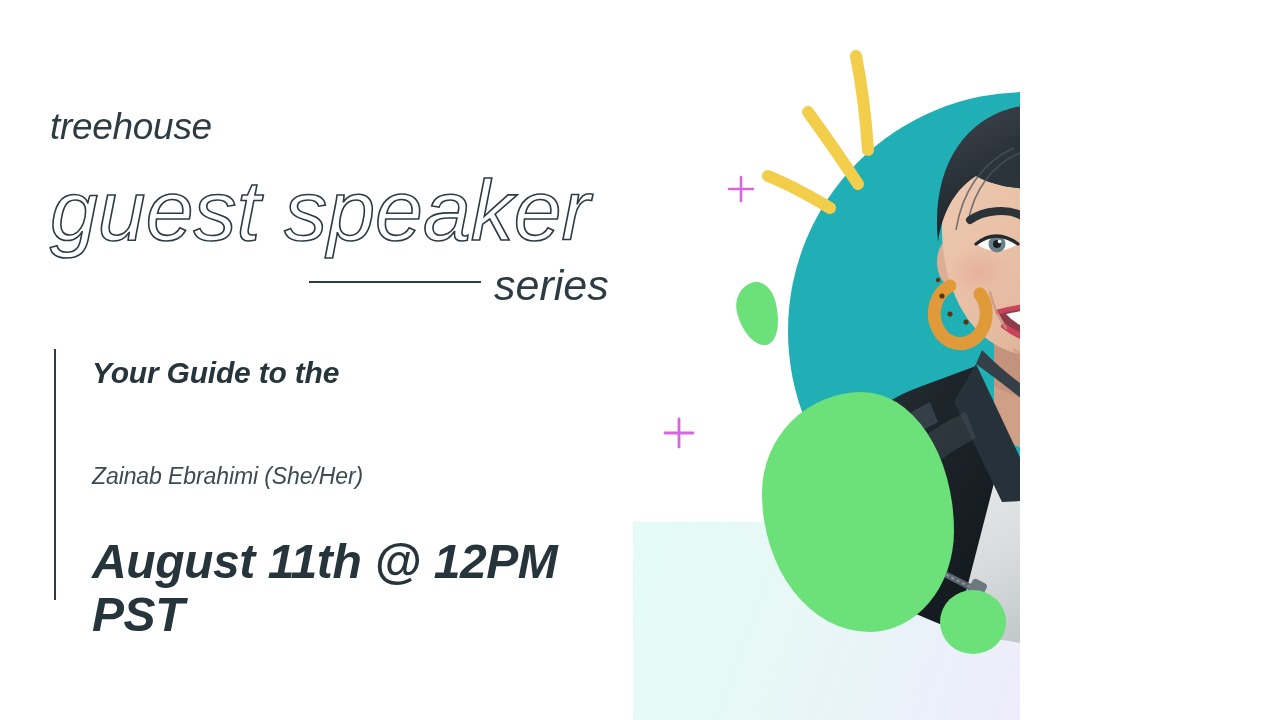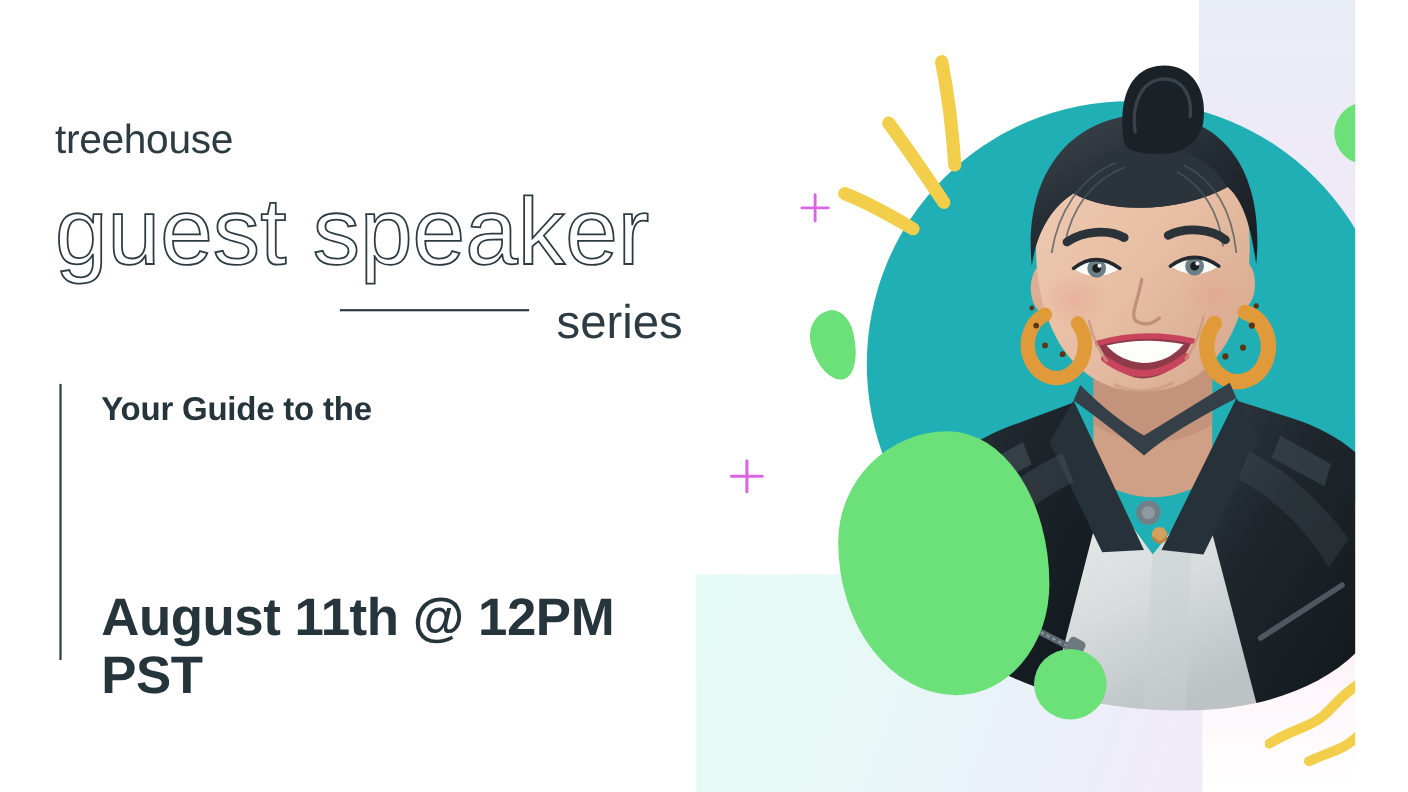--- a/index.html
+++ b/index.html
@@ -6,24 +6,25 @@
   html, body {
     margin: 0;
     padding: 0;
     background: #ffffff;
   }
   body {
     font-family: "Liberation Sans", sans-serif;
   }
   #stage {
     position: relative;
-    width: 1232px;
+    width: 1020px;
     height: 720px;
     overflow: hidden;
     background: #ffffff;
+    font-style: italic;
   }
 
   
   .panel-right {
     position: absolute;
     left: 1090px;
     top: 0;
     width: 190px;
     height: 720px;
     background: linear-gradient(180deg,
@@ -159,27 +160,26 @@
     position: absolute;
     left: 309px;
     top: 281px;
     width: 172px;
     height: 2px;
     background: #2d3b42;
   }
   .series-word {
     position: absolute;
     left: 494px;
-    top: 272px;
+    top: 264px;
     font-size: 43px;
     font-weight: 400;
     letter-spacing: 0px;
     color: #2d3b42;
     line-height: 1;
-    margin-left: 12px;
   }
 
   .rule-vertical {
     position: absolute;
     left: 54px;
     top: 349px;
     width: 2px;
     height: 251px;
     background: #2d3b42;
   }
@@ -410,17 +410,18 @@
   <div class="series-rule"></div>
   <div class="series-word">series</div>
 
   <div class="rule-vertical"></div>
 
   <div class="talk-title">
     <div>Your Guide to the</div>
   </div>
 
   <div class="speaker-block">
+    <div>Zainab Ebrahimi (She/Her)</div>
   </div>
 
   <div class="datetime">August 11th @ 12PM PST</div>
 
 </div>
 
 </body></html>

